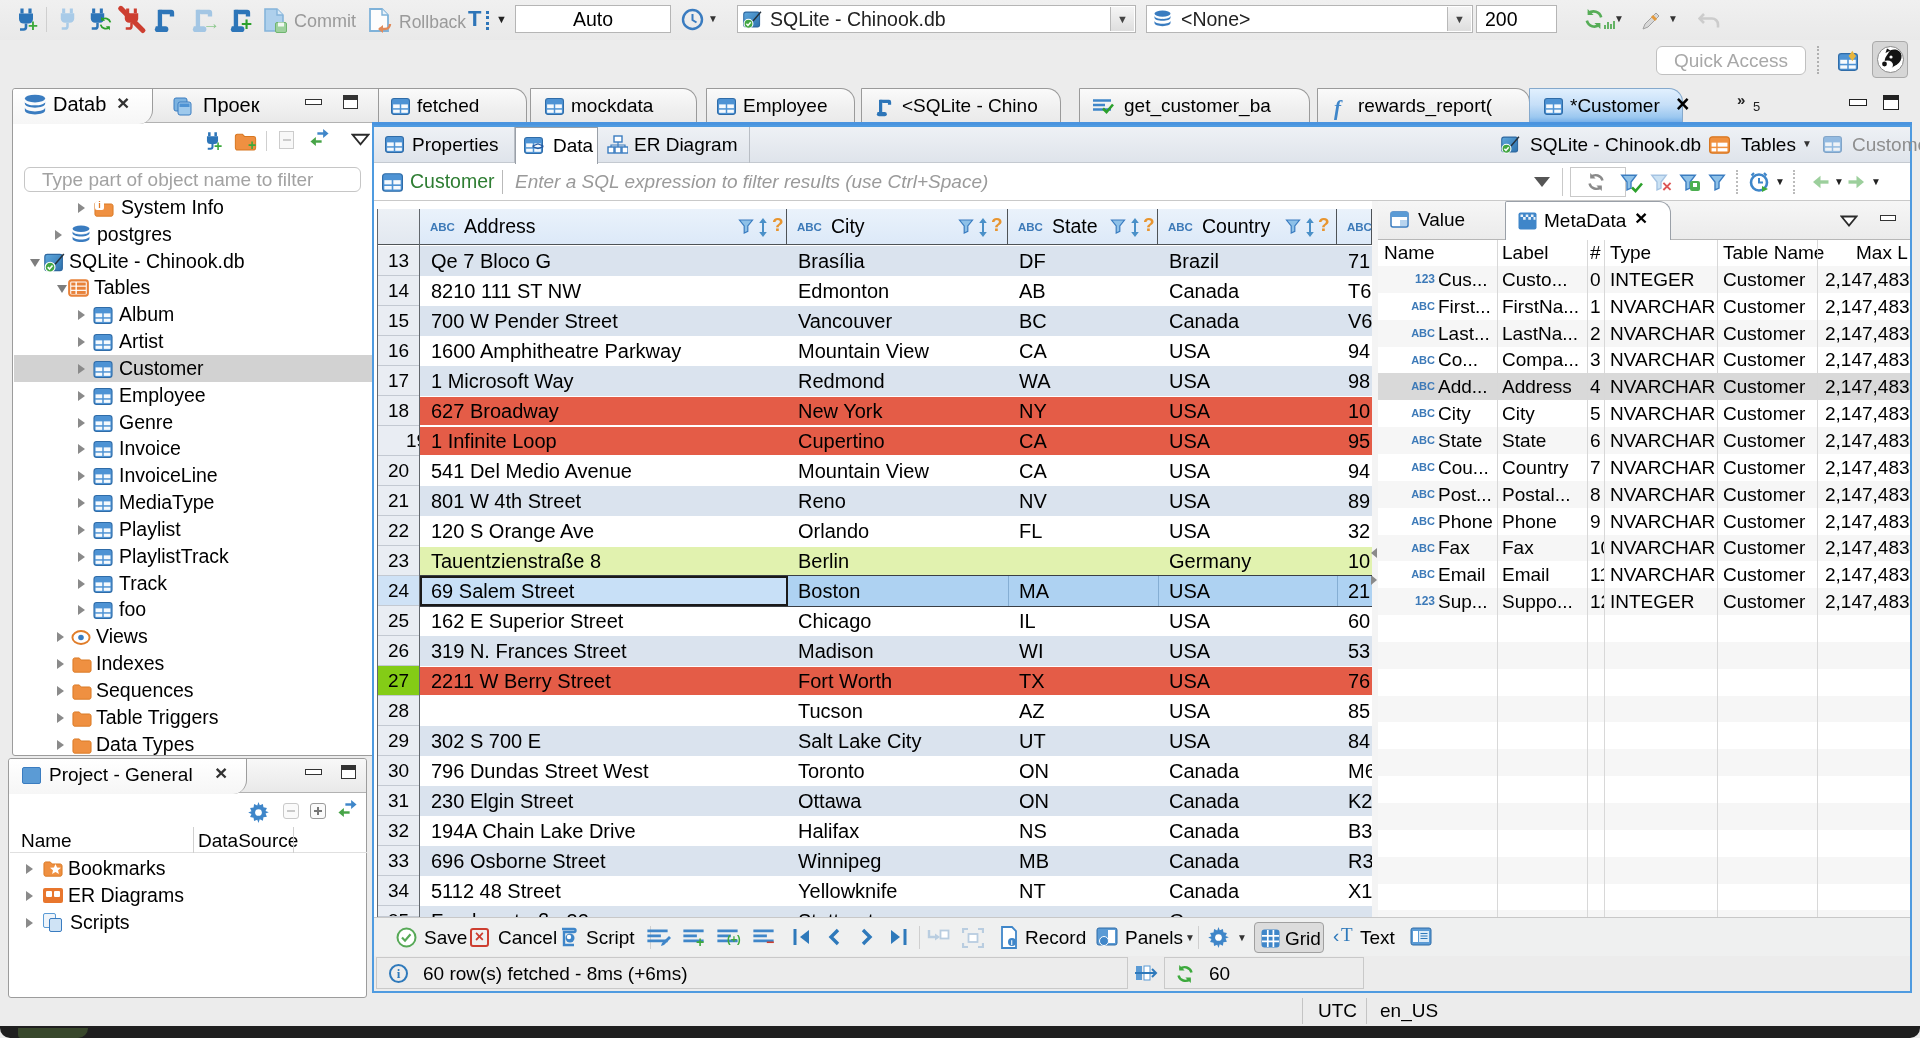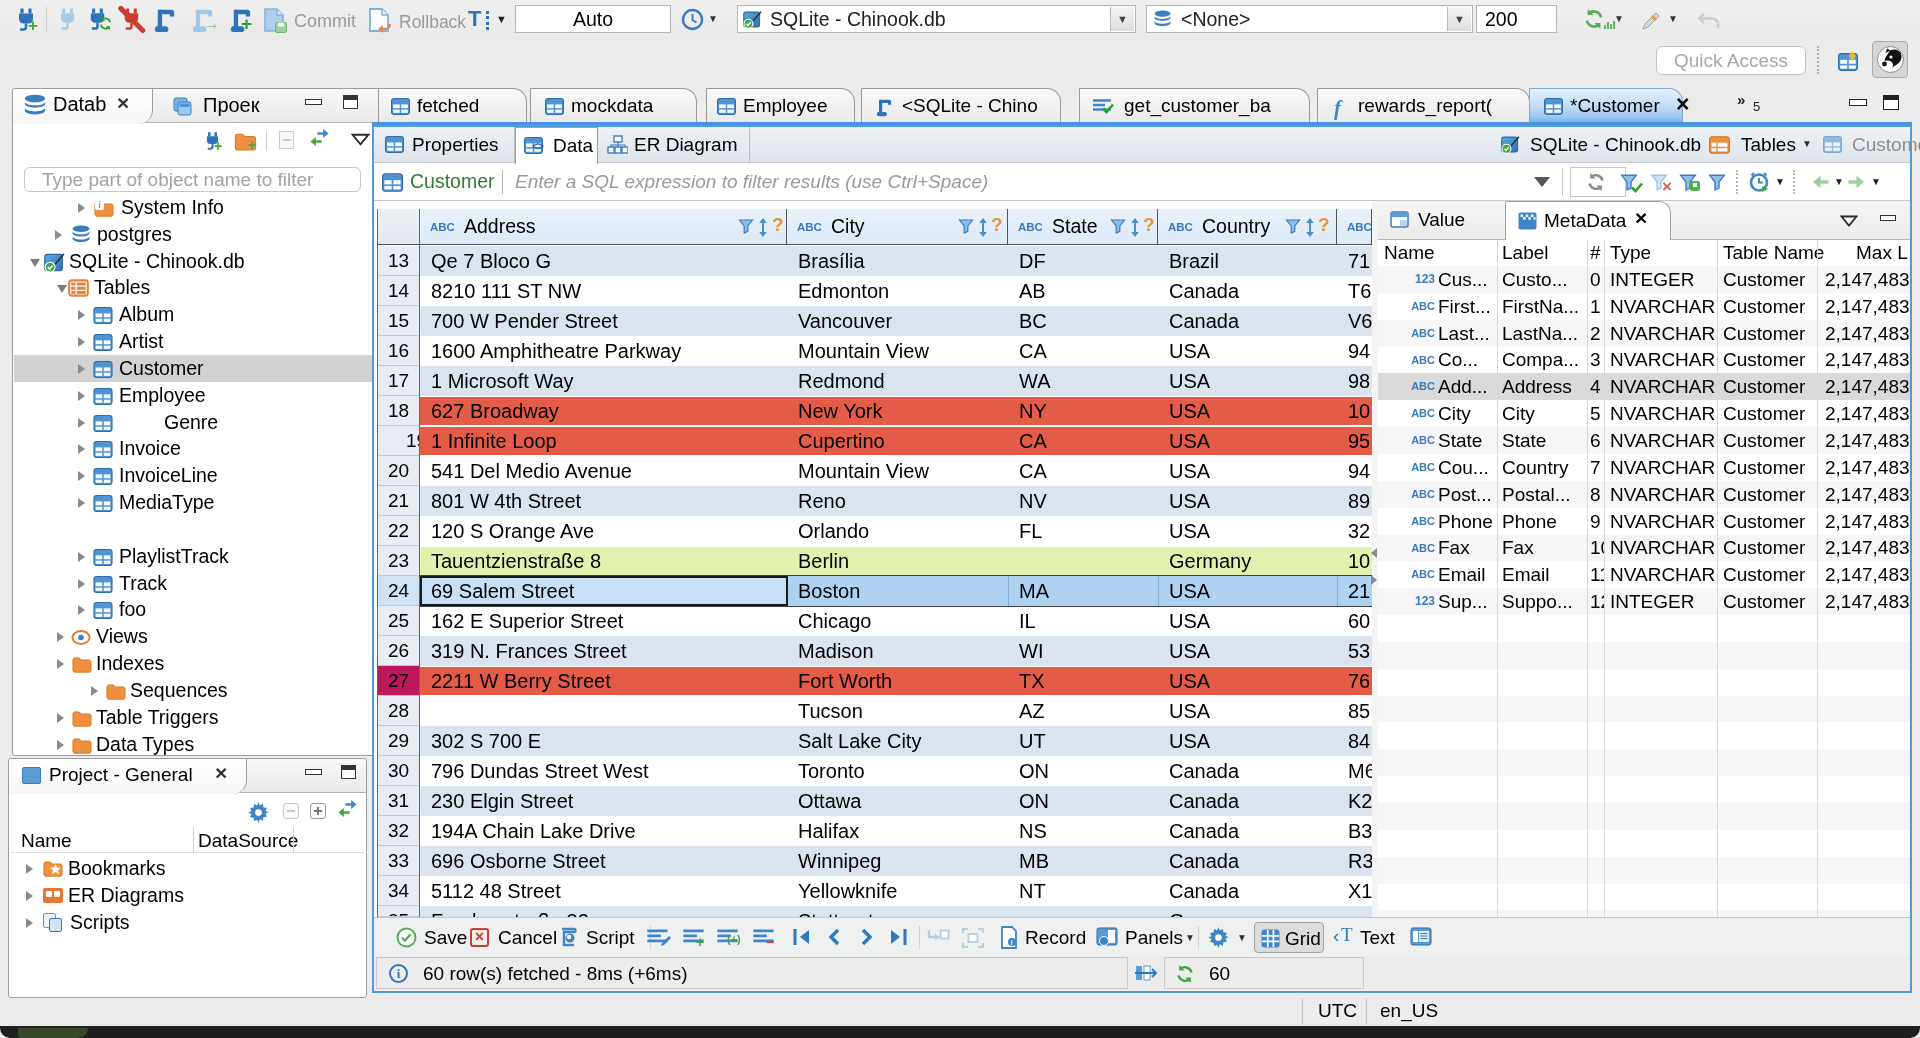--- a/index.html
+++ b/index.html
@@ -333,21 +333,21 @@
       <svg class="ico" style="left:79px;top:6px" width="20" height="17">
         <use href="#s-table"></use>
       </svg>
       <span class="txt" style="left:105px;">Employee</span>
     </div>
   <div class="trow" style="top:320px;">
       <i class="arr" style="left:64px;"></i>
       <svg class="ico" style="left:79px;top:6px" width="20" height="17">
         <use href="#s-table"></use>
       </svg>
-      <span class="txt" style="left:105px;margin-left:45px;">Genre</span>
+      <span class="txt" style="left:105px;">Genre</span>
     </div>
   <div class="trow" style="top:346px;">
       <i class="arr" style="left:64px;"></i>
       <svg class="ico" style="left:79px;top:6px" width="20" height="17">
         <use href="#s-table"></use>
       </svg>
       <span class="txt" style="left:105px;">Invoice</span>
     </div>
   <div class="trow" style="top:373px;">
       <i class="arr" style="left:64px;"></i>
@@ -355,20 +355,27 @@
         <use href="#s-table"></use>
       </svg>
       <span class="txt" style="left:105px;">InvoiceLine</span>
     </div>
   <div class="trow" style="top:400px;">
       <i class="arr" style="left:64px;"></i>
       <svg class="ico" style="left:79px;top:6px" width="20" height="17">
         <use href="#s-table"></use>
       </svg>
       <span class="txt" style="left:105px;">MediaType</span>
+    </div>
+  <div class="trow" style="top:427px;">
+      <i class="arr" style="left:64px;"></i>
+      <svg class="ico" style="left:79px;top:6px" width="20" height="17">
+        <use href="#s-table"></use>
+      </svg>
+      <span class="txt" style="left:105px;">Playlist</span>
     </div>
   <div class="trow" style="top:454px;">
       <i class="arr" style="left:64px;"></i>
       <svg class="ico" style="left:79px;top:6px" width="20" height="17">
         <use href="#s-table"></use>
       </svg>
       <span class="txt" style="left:105px;">PlaylistTrack</span>
     </div>
   <div class="trow" style="top:481px;">
       <i class="arr" style="left:64px;"></i>
@@ -391,21 +398,21 @@
       </svg>
       <span class="txt" style="left:82px;">Views</span>
     </div>
   <div class="trow" style="top:561px;">
       <i class="arr" style="left:43px;"></i>
       <svg class="ico" style="left:57px;top:6px" width="22" height="17">
         <use href="#s-folder"></use>
       </svg>
       <span class="txt" style="left:82px;">Indexes</span>
     </div>
-  <div class="trow" style="top:588px;margin-left:34px;">
+  <div class="trow" style="top:588px;">
       <i class="arr" style="left:43px;"></i>
       <svg class="ico" style="left:57px;top:6px" width="22" height="17">
         <use href="#s-folder"></use>
       </svg>
       <span class="txt" style="left:82px;">Sequences</span>
     </div>
   <div class="trow" style="top:642px;">
       <i class="arr" style="left:43px;"></i>
       <svg class="ico" style="left:57px;top:6px" width="22" height="17">
         <use href="#s-folder"></use>
@@ -782,21 +789,21 @@
   <div class="gcell" style="left:634px;top:405px;width:150px;">IL</div>
   <div class="gcell" style="left:784px;top:405px;width:179px;">USA</div>
   <div class="gcell" style="left:963px;top:405px;width:35px;">60</div>
   <div class="rown" style="top:435px;background:#e9edf3;">26</div>
   <div class="abs" style="left:46px;top:435px;width:952px;height:30px;background:#dae3ee;"></div>
   <div class="gcell" style="left:46px;top:435px;width:367px;">319 N. Frances Street</div>
   <div class="gcell" style="left:413px;top:435px;width:221px;">Madison</div>
   <div class="gcell" style="left:634px;top:435px;width:150px;">WI</div>
   <div class="gcell" style="left:784px;top:435px;width:179px;">USA</div>
   <div class="gcell" style="left:963px;top:435px;width:35px;">53</div>
-  <div class="rown" style="top:465px;background:#be185d;">27</div>
+  <div class="rown" style="top:465px;background:#84cc16;">27</div>
   <div class="abs" style="left:46px;top:465px;width:952px;height:30px;background:#fff;"></div>
   <div class="abs" style="left:46px;top:466px;width:952px;height:28px;background:#e45c47;"></div>
   <div class="gcell" style="left:46px;top:465px;width:367px;">2211 W Berry Street</div>
   <div class="gcell" style="left:413px;top:465px;width:221px;">Fort Worth</div>
   <div class="gcell" style="left:634px;top:465px;width:150px;">TX</div>
   <div class="gcell" style="left:784px;top:465px;width:179px;">USA</div>
   <div class="gcell" style="left:963px;top:465px;width:35px;">76</div>
   <div class="rown" style="top:495px;background:#e9edf3;">28</div>
   <div class="abs" style="left:46px;top:495px;width:952px;height:30px;background:#ffffff;"></div>
   <div class="gcell" style="left:413px;top:495px;width:221px;">Tucson</div>

